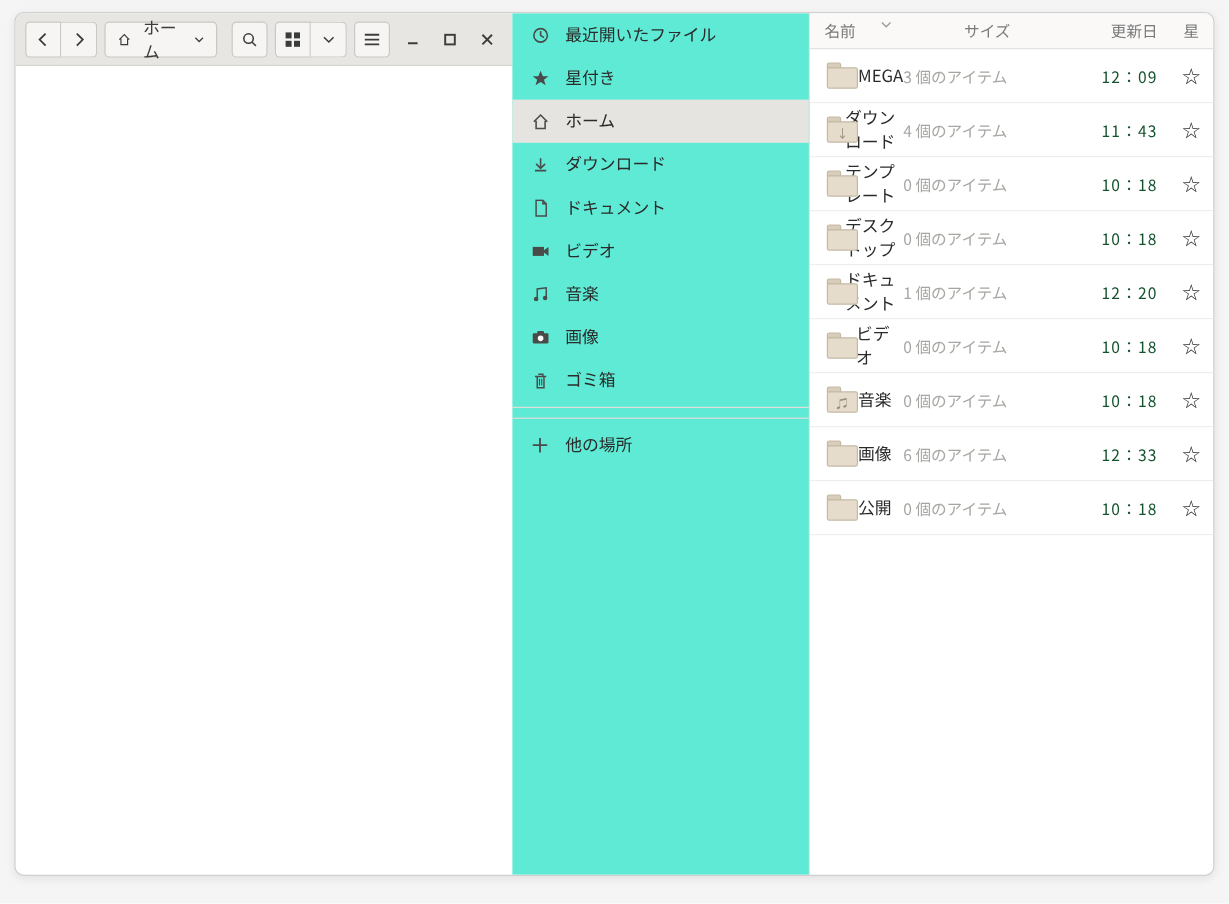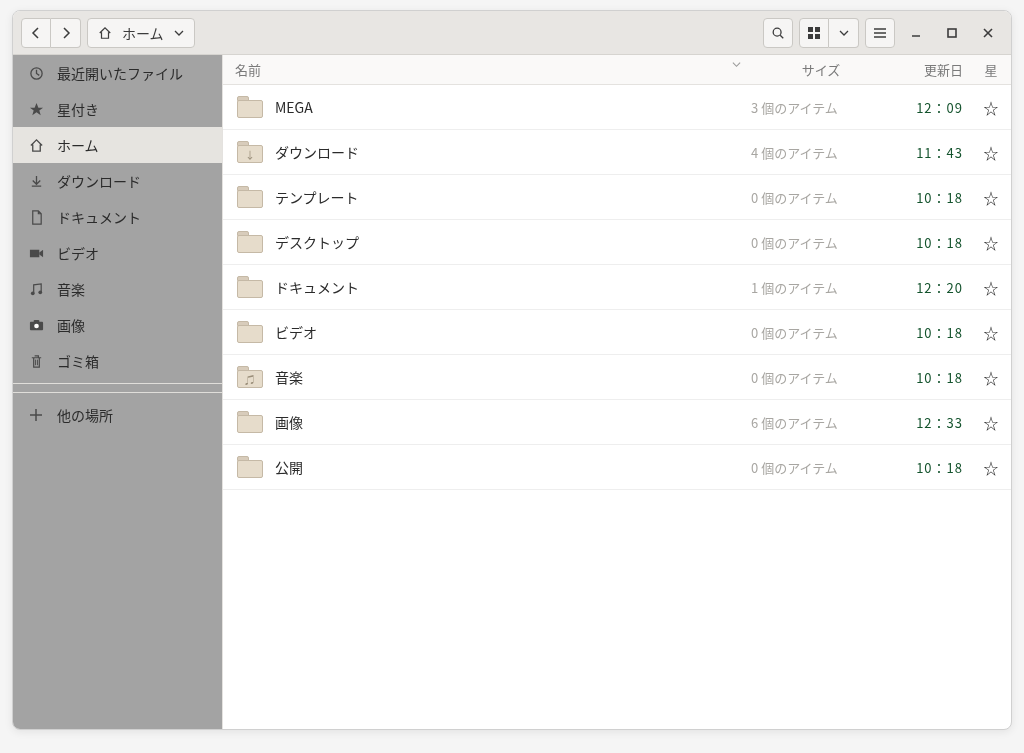--- a/index.html
+++ b/index.html
@@ -1,20 +1,20 @@
 <!DOCTYPE html>
 <html><head>
 <meta charset="utf-8">
 <style>
   * { box-sizing: border-box; margin: 0; padding: 0; font-family: "Segoe UI", "Noto Sans CJK JP", sans-serif; }
   body { background: #f5f5f5; display: flex; justify-content: center; align-items: flex-start; padding: 10px; }
   .window {
     width: 1000px; height: 720px; background: #fff; border: 1px solid #d0d0d0;
     border-radius: 8px; overflow: hidden; box-shadow: 0 2px 8px rgba(0,0,0,0.08);
-    display: flex; flex-direction: column;
+    display: flex; flex-direction: row;
   }
   
   .toolbar {
     height: 44px; background: #e8e6e3; border-bottom: 1px solid #d6d4d0;
     display: flex; align-items: center; padding: 0 8px; gap: 6px;
   }
   .tb-group { display: flex; gap: 0; }
   .tb-btn {
     height: 30px; min-width: 30px; background: #f6f5f4; border: 1px solid #cac8c4;
     display: flex; align-items: center; justify-content: center; cursor: pointer;
@@ -26,21 +26,21 @@
   .tb-btn.single { border-radius: 4px; }
   .pathbar {
     display: flex; align-items: center; gap: 10px; height: 30px;
     background: #f6f5f4; border: 1px solid #cac8c4; border-radius: 4px;
     padding: 0 10px; color: #3c3c3c; font-size: 14px;
   }
   .spacer { flex: 1; }
   .win-ctrl { width: 30px; height: 30px; display:flex; align-items:center; justify-content:center; cursor:pointer; color:#3c3c3c; }
   
   .body { flex:1; display:flex; min-height:0; }
-  .sidebar { width: 210px; border-right: 1px solid #e4e2df; background:#a3a3a3; display:flex; flex-direction:column; }
+  .sidebar { width: 248px; border-right: 1px solid #e4e2df; background:#5eead4; display:flex; flex-direction:column; }
   .sb-item {
     height: 36px; display:flex; align-items:center; gap:12px; padding:0 14px;
     font-size:14px; color:#2b2b2b; cursor:pointer; position:relative;
   }
   .sb-item.sel { background:#e6e4e0; }
   .sb-item .icon { width:18px; display:flex; justify-content:center; color:#4a4a4a; }
   .sb-sep { height:1px; background:#e0deda; margin:4px 0; }
   .eject { position:absolute; right:8px; width:22px; height:22px; border-radius:11px;
            display:flex; align-items:center; justify-content:center; color:#555; }
   
@@ -51,21 +51,21 @@
   }
   .col-name { flex:1; padding-left:12px; display:flex; align-items:flex-start; gap:4px;}
   .col-size { width:140px; text-align:center; }
   .col-date { width:80px; text-align:right; padding-right:8px; }
   .col-star { width:40px; text-align:center; }
   .rows { flex:1; overflow:auto; }
   .row {
     height:45px; display:flex; align-items:center; border-bottom:1px solid #eee;
     font-size:14px; color:#2b2b2b; cursor:pointer;
   }
-  .row .fname { flex:1; display:flex; align-items:center; gap:12px; padding-left:14px;}
+  .row .fname { flex:1; display:flex; align-items:center; padding-left:14px;}
   .row .fsize { width:140px; color:#a8a6a2; font-size:13px; }
   .row .fdate { width:80px; color:#14532d; font-size:13px; text-align:right; padding-right:8px; letter-spacing:1px;}
   .row .fstar { width:40px; text-align:center; color:#2b2b2b; font-size:15px; }
   .folder-ic { width:26px; height:22px; position:relative; }
   .folder-ic .tab { position:absolute; top:0; left:0; width:12px; height:5px;
                     background:#d8ccbb; border-radius:2px 2px 0 0; border:1px solid #c5b9a6;}
   .folder-ic .body { position:absolute; top:4px; left:0; width:26px; height:18px;
                      background:#e6dccb; border:1px solid #c5b9a6; border-radius:2px;
                      display:flex; align-items:center; justify-content:center; color:#9a8e79; font-size:10px;}
   svg { display:block; }

